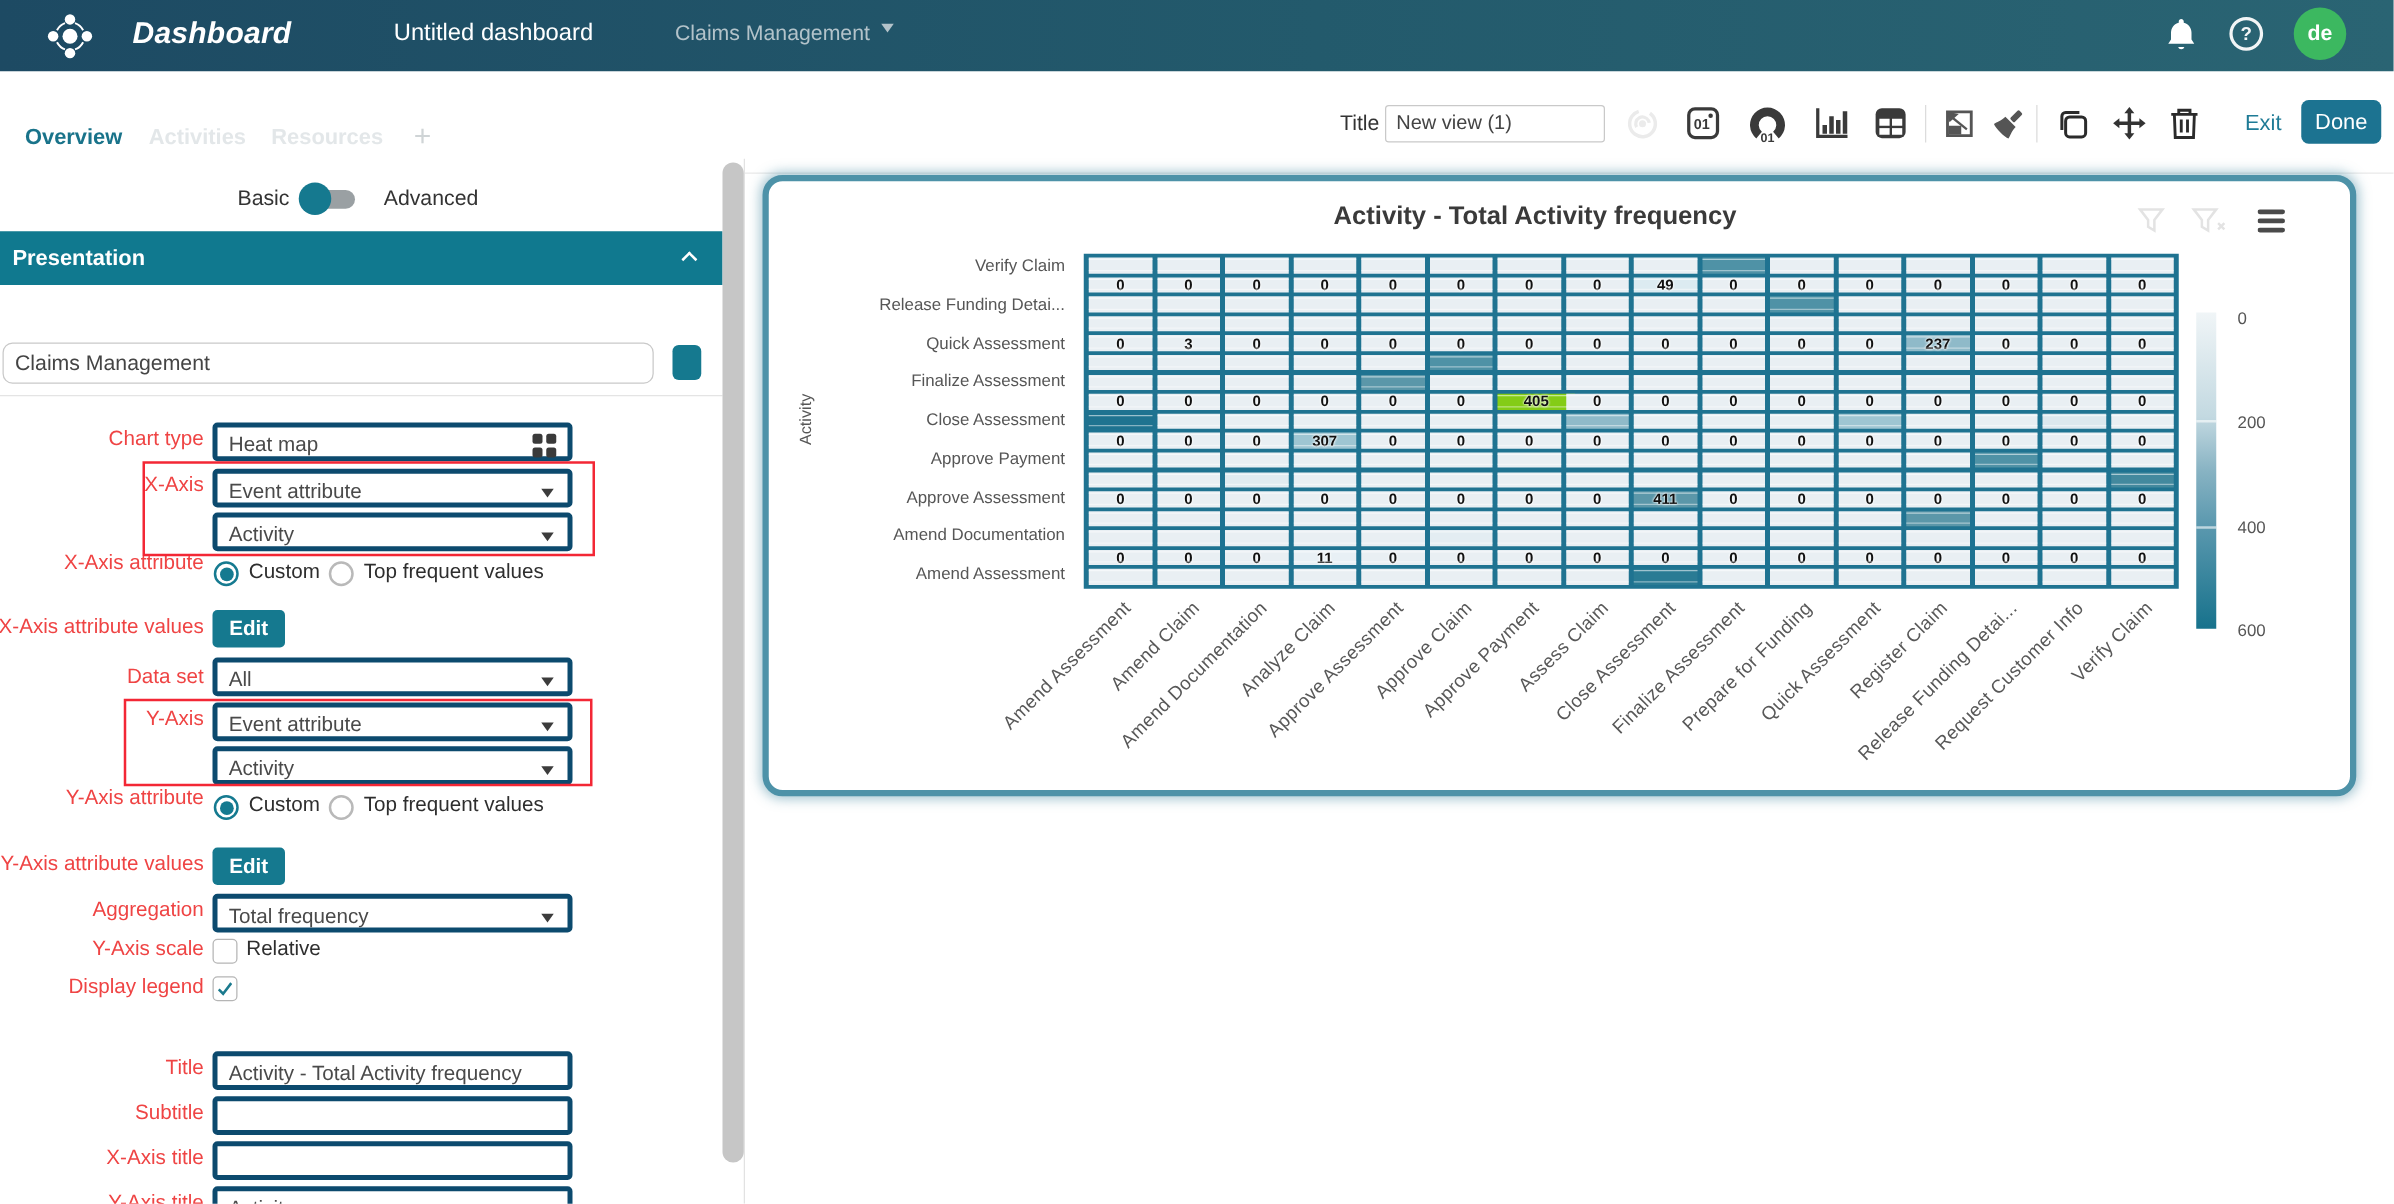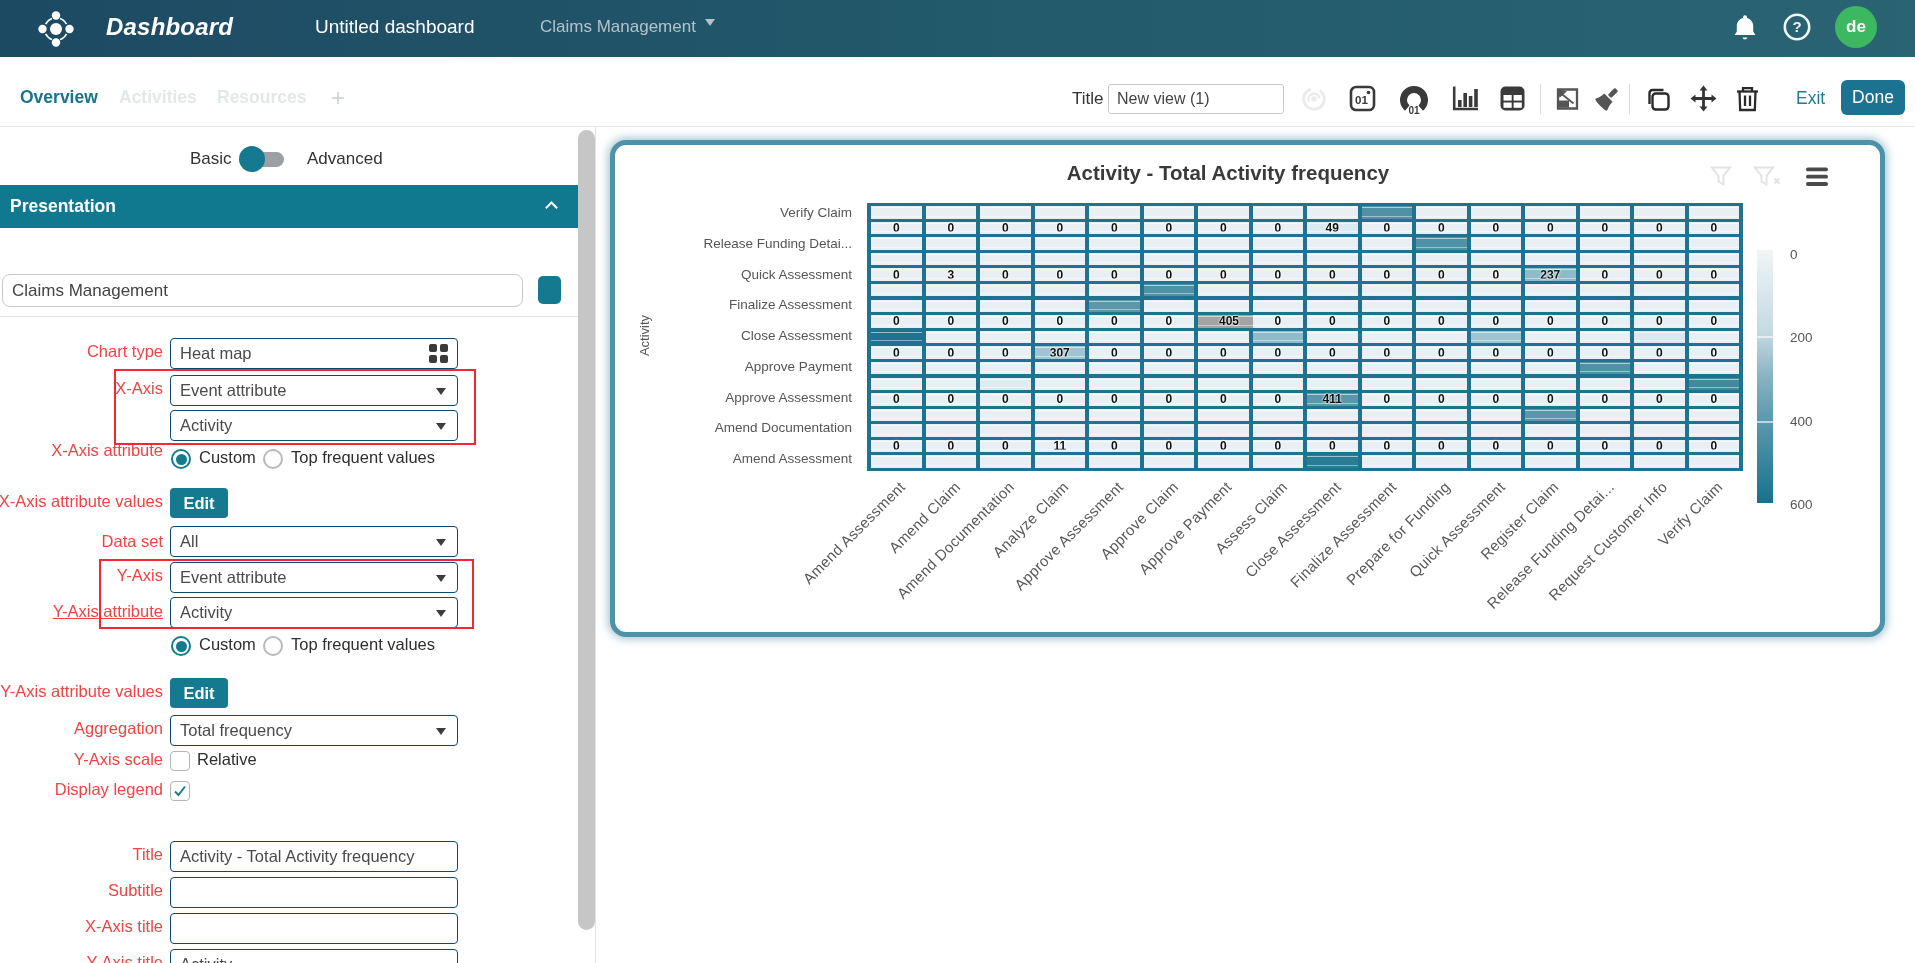--- a/index.html
+++ b/index.html
@@ -2,37 +2,37 @@
 <html><head><meta charset="utf-8"><style>
 * { margin:0; padding:0; box-sizing:border-box; }
 html,body { width:1915px; height:963px; overflow:hidden; font-family:"Liberation Sans",sans-serif; background:#fff; }
 #page { position:relative; width:1915px; height:963px; overflow:hidden; }
 #hdr { position:absolute; left:0; top:0; width:100%; height:57px; background:linear-gradient(90deg,#1d4a63 0%,#235a6c 55%,#2a6473 100%); }
 #hdr .ttl { position:absolute; left:106px; top:13px; color:#fff; font-size:24px; font-weight:bold; letter-spacing:.2px;font-style:italic; }
 #hdr .sub { position:absolute; left:315px; top:16px; color:#fff; font-size:19px; }
 #hdr .cm { position:absolute; left:540px; top:17px; color:#b3c3ca; font-size:17px; }
 #hdr .cm:after { content:""; display:inline-block; margin-left:9px; vertical-align:1px; border:5.5px solid transparent; border-top:7px solid #b3c3ca; }
 #avatar { position:absolute; left:1835px; top:6px; width:42px; height:42px; border-radius:50%; background:#3cb860; color:#fff; font-size:17px; font-weight:bold; text-align:center; line-height:42px; }
-#tbar { position:absolute; left:0; top:57px; width:100%; height:70px; background:#fff; border-bottom:1px solid #e9e9e9; }
+#tbar { position:absolute; left:0; top:69px; width:100%; height:70px; background:#fff; border-bottom:1px solid #e9e9e9; }
 .tab { position:absolute; top:30px; font-size:17.5px; font-weight:bold; }
 .lblT { position:absolute; left:1072px; top:89px; font-size:17px; color:#333; }
 #vin { position:absolute; left:1108px; top:84px; width:176px; height:30px; border:1px solid #c9c9c9; border-radius:3px; font-size:16px; color:#444; line-height:28px; padding-left:8px; }
 .vsep { position:absolute; top:84px; width:1px; height:30px; background:#dcdcdc; }
 #exit { position:absolute; left:1796px; top:88px; color:#1f7b96; font-size:17.5px; }
 #done { position:absolute; left:1841px; top:80px; width:64px; height:35px; background:#1c7391; border-radius:6px; color:#fff; font-size:17.5px; text-align:center; line-height:35px; }
 #panel { position:absolute; left:0; top:127px; width:596px; height:836px; background:#fff; border-right:1px solid #e2e2e2; }
 #presbar { position:absolute; left:0; top:185px; width:578px; height:43px; background:#10798f; color:#fff; font-size:17.5px; font-weight:bold; line-height:43px; padding-left:10px; }
 #chev { position:absolute; right:22px; top:18px; width:9px; height:9px; border-left:2px solid #fff; border-top:2px solid #fff; transform:rotate(45deg); }
 #series { position:absolute; left:0; top:228px; width:578px; height:38px; background:#ddeeec; font-size:17px; color:#333; line-height:38px; padding-left:10px; }
 #series span { position:absolute; right:24px; }
 #csin { position:absolute; left:2px; top:274px; width:521px; height:33px; border:1px solid #c9c9c9; border-radius:8px; font-size:17px; color:#444; line-height:31px; padding-left:9px; background:#fff; }
 #swatch { position:absolute; left:538px; top:276px; width:23px; height:28px; background:#15798f; border-radius:5px; }
 #sersep { position:absolute; left:0; top:316px; width:578px; height:1px; background:#e4e4e4; }
 .plbl { position:absolute; right:1752px; font-size:16.5px; color:#ef4444; white-space:nowrap; }
-.pin { position:absolute; height:31px; border:1px solid #0c4a6e; border-radius:4px; background:#fff; font-size:16.5px; color:#4a4a4a; line-height:29px; padding-left:9px; white-space:nowrap; }
+.pin { position:absolute; height:31px; border:4px solid #0c4a6e; border-radius:4px; background:#fff; font-size:16.5px; color:#4a4a4a; line-height:29px; padding-left:9px; white-space:nowrap; }
 .caret { position:absolute; right:11px; top:12px; border:5.5px solid transparent; border-top:7px solid #3c3c3c; }
 .radio { position:absolute; width:20px; height:20px; border:2px solid #b9b9b9; border-radius:50%; background:#fff; }
 .radio.sel { border-color:#157a90; }
 .radio.sel:after { content:""; position:absolute; left:2.5px; top:2.5px; width:11px; height:11px; border-radius:50%; background:#157a90; }
 .rlbl { position:absolute; font-size:16.5px; color:#2e2e2e; }
 .ebtn { position:absolute; width:58px; height:30px; background:#15798f; border-radius:4px; color:#fff; font-size:16.5px; font-weight:bold; text-align:center; line-height:30px; }
 .cbox { position:absolute; width:20px; height:20px; border:1.5px solid #b5b5b5; border-radius:4px; background:#fff; }
 .redbox { position:absolute; border:2.5px solid #f32735; }
 #tgl-track { position:absolute; left:243px; top:152px; width:41px; height:15px; border-radius:8px; background:#9aa0a3; }
 #tgl-knob { position:absolute; left:239px; top:146px; width:26px; height:26px; border-radius:50%; background:#15798f; }
@@ -189,21 +189,21 @@
     <div class="rlbl" style="left:199px;top:448px;">Custom</div>
     <div class="radio" style="left:263px;top:449px;"></div>
     <div class="rlbl" style="left:291px;top:448px;">Top frequent values</div>
     <div class="plbl" style="top:492px;">X-Axis attribute values</div>
     <div class="ebtn" style="left:170px;top:488px;">Edit</div>
     <div class="plbl" style="top:532px;padding-left:28px;">Data set</div>
     <div class="pin" style="left:170px;top:526px;width:288px;">All<span class="caret"></span></div>
     <div class="plbl" style="top:566px;">Y-Axis</div>
     <div class="pin" style="left:170px;top:562px;width:288px;">Event attribute<span class="caret"></span></div>
     <div class="pin" style="left:170px;top:597px;width:288px;">Activity<span class="caret"></span></div>
-    <div class="plbl" style="top:602px;text-decoration:underline;">Y-Axis attribute</div>
+    <div class="plbl" style="top:629px;">Y-Axis attribute</div>
     <div class="radio sel" style="left:171px;top:636px;"></div>
     <div class="rlbl" style="left:199px;top:635px;">Custom</div>
     <div class="radio" style="left:263px;top:636px;"></div>
     <div class="rlbl" style="left:291px;top:635px;">Top frequent values</div>
     <div class="plbl" style="top:682px;">Y-Axis attribute values</div>
     <div class="ebtn" style="left:170px;top:678px;">Edit</div>
     <div class="plbl" style="top:719px;">Aggregation</div>
     <div class="pin" style="left:170px;top:715px;width:288px;">Total frequency<span class="caret"></span></div>
     <div class="plbl" style="top:750px;">Y-Axis scale</div>
     <div class="cbox" style="left:170px;top:751px;"></div>
@@ -442,21 +442,21 @@
       </div>
       <div class="hc" style="left:167.5px;top:112.1px;width:50.5px;height:12.6px;background:#e9eff3;">
         <span>0</span>
       </div>
       <div class="hc" style="left:222.0px;top:112.1px;width:50.5px;height:12.6px;background:#e9eff3;">
         <span>0</span>
       </div>
       <div class="hc" style="left:276.5px;top:112.1px;width:50.5px;height:12.6px;background:#e9eff3;">
         <span>0</span>
       </div>
-      <div class="hc" style="left:331.0px;top:112.1px;width:62px;height:12.6px;background:#a3a3a3;">
+      <div class="hc" style="left:331.0px;top:112.1px;width:62px;height:12.6px;background:#84cc16;">
         <span>405</span>
       </div>
       <div class="hc" style="left:385.5px;top:112.1px;width:50.5px;height:12.6px;background:#e9eff3;">
         <span>0</span>
       </div>
       <div class="hc" style="left:440.0px;top:112.1px;width:50.5px;height:12.6px;background:#e9eff3;">
         <span>0</span>
       </div>
       <div class="hc" style="left:494.5px;top:112.1px;width:50.5px;height:12.6px;background:#e9eff3;">
         <span>0</span>

